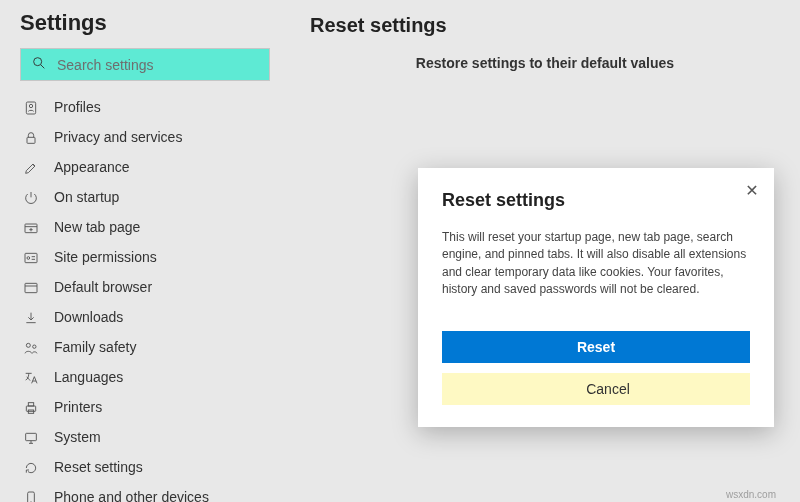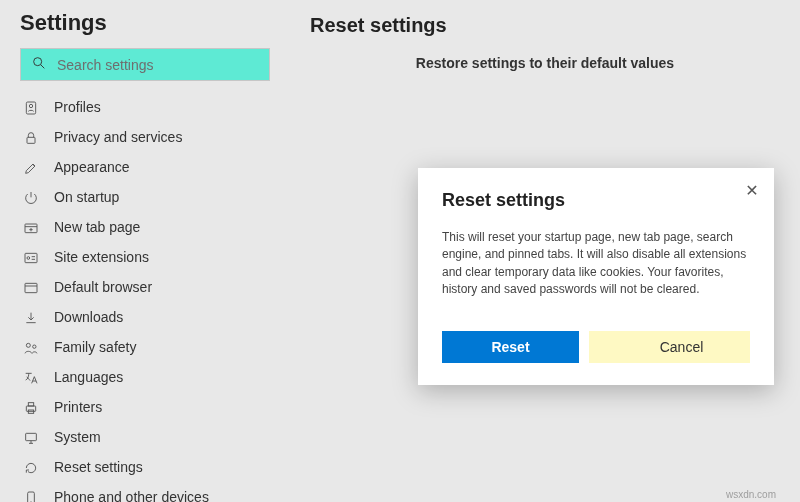--- a/index.html
+++ b/index.html
@@ -113,20 +113,21 @@
     }
     .dialog-body {
       font-size: 12px;
       line-height: 1.45;
       color: #444;
       margin-bottom: 32px;
     }
     .dialog-actions {
       display: flex;
       gap: 10px;
+      flex-direction: column;
     }
     .btn {
       flex: 1;
       border: none;
       padding: 8px 0;
       font-size: 14px;
       cursor: pointer;
     }
     .btn-primary {
       background: #0078d4;
@@ -214,21 +215,21 @@
       </li>
       <li class="nav-item">
         <span class="icon">
             <svg viewBox="0 0 24 24">
               <rect x="3" y="5" width="18" height="14" rx="1"></rect>
               <circle cx="8" cy="12" r="2"></circle>
               <line x1="13" y1="10" x2="18" y2="10"></line>
               <line x1="13" y1="14" x2="18" y2="14"></line>
             </svg>
           </span>
-        <span>Site extensions</span>
+        <span>Site permissions</span>
       </li>
       <li class="nav-item">
         <span class="icon">
             <svg viewBox="0 0 24 24">
               <rect x="3" y="5" width="18" height="14" rx="1"></rect>
               <line x1="3" y1="9" x2="21" y2="9"></line>
             </svg>
           </span>
         <span>Default browser</span>
       </li>

